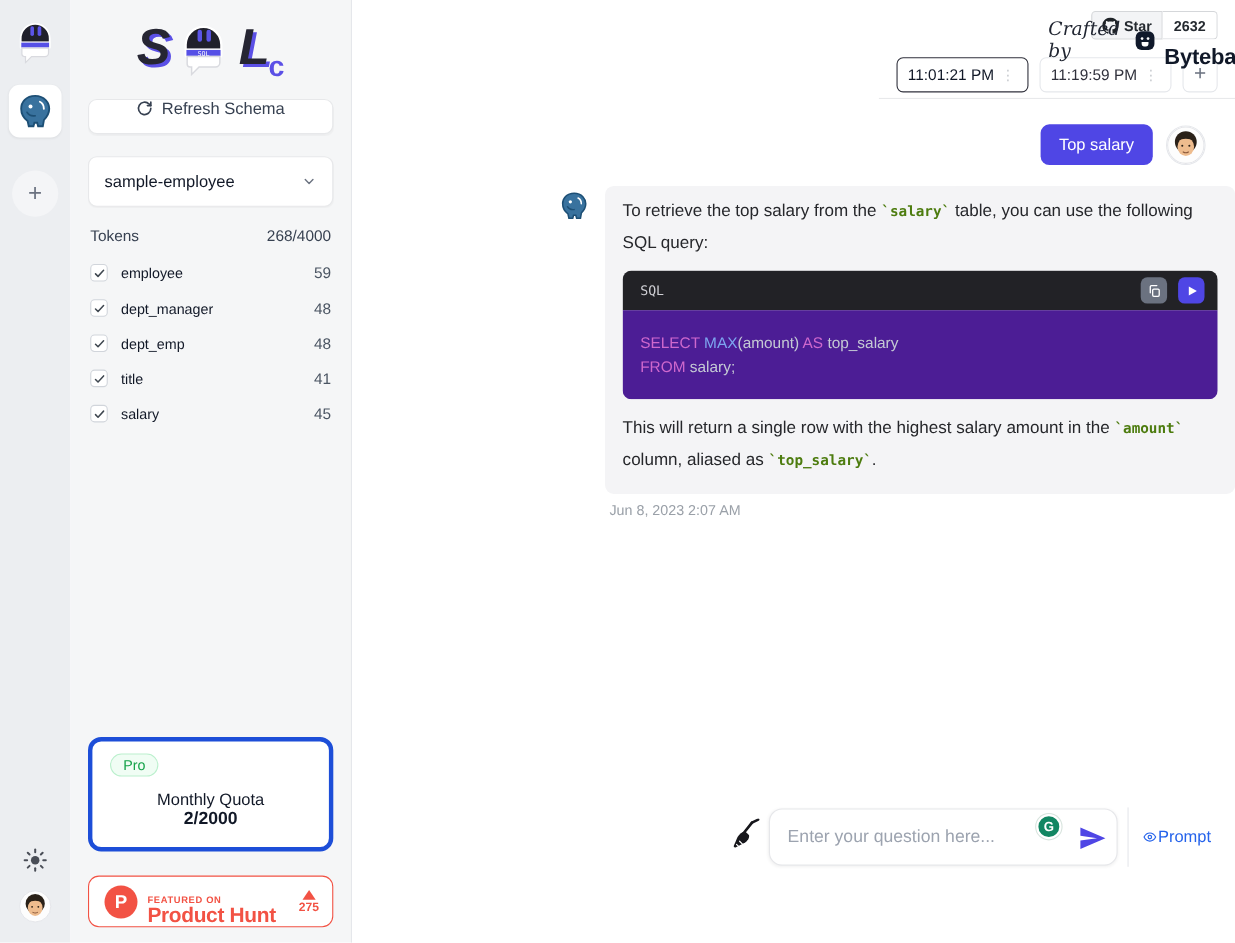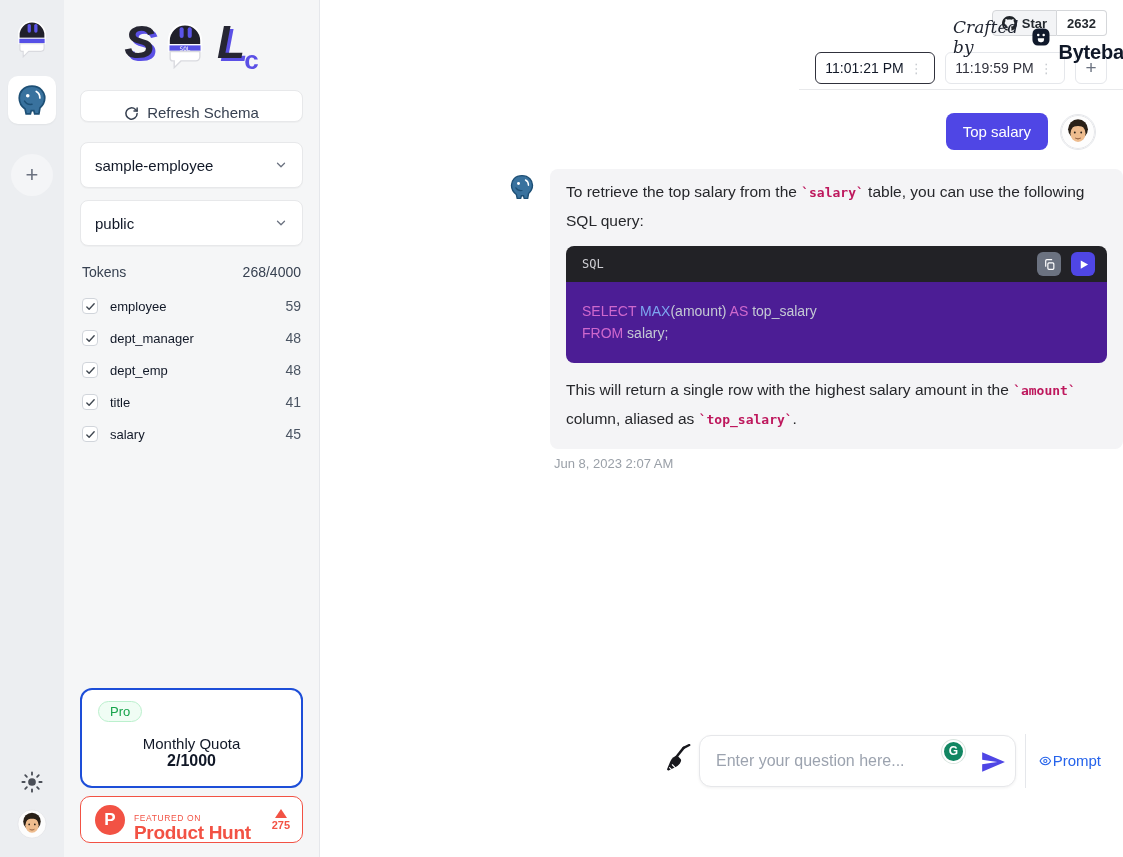--- a/index.html
+++ b/index.html
@@ -41,21 +41,21 @@
   }
   .logo{ display:flex; align-items:center; justify-content:center; gap:5px; height:68px; margin-bottom:14px; }
   .logo-letter{
     font-size:46px; font-weight:900; font-style:italic; color:#262633;
     text-shadow:3px 3px 0 #5b50e6; letter-spacing:-2px;
   }
   .logo-c{ font-size:26px; font-weight:900; color:#5b50e6; align-self:flex-end; margin-left:-4px; }
 
   .side-btn{
     height:32px; background:#fff; border:1px solid #e7e8ea; border-radius:8px;
-    display:flex; align-items:flex-end; justify-content:center; gap:8px;
+    display:flex; align-items:flex-start; justify-content:center; gap:8px;
     font-size:15px; color:#374151; cursor:pointer; margin-bottom:20px;
     box-shadow:0 1px 1px rgba(0,0,0,.03);
   }
   .side-select{
     height:46px; background:#fff; border:1px solid #e7e8ea; border-radius:8px;
     display:flex; align-items:center; justify-content:space-between;
     padding:0 14px; font-size:15px; color:#111827; cursor:pointer; margin-bottom:12px;
     box-shadow:0 1px 1px rgba(0,0,0,.03);
   }
   .tokens-row{
@@ -67,43 +67,43 @@
   }
   .checkbox{
     width:16px; height:16px; background:#fff; border:1px solid #d1d5db; border-radius:4px;
     display:flex; align-items:center; justify-content:center; cursor:pointer; flex:none;
   }
   .table-name{ flex:1; font-size:13px; color:#111827; }
   .table-count{ font-size:14px; color:#4b5563; }
   .side-spacer{ flex:1; }
 
   .quota-box{
-    border:2px solid #1d4ed8; border-radius:12px; background:#fff;
-    padding:11px 16px 16px 16px; margin-bottom:8px; cursor:pointer;
+    border:4px solid #1d4ed8; border-radius:12px; background:#fff;
+    padding:11px 16px 16px 16px; margin-bottom:22px; cursor:pointer;
   }
   .pro-badge{
     display:inline-block; font-size:13px; color:var(--pro-green);
     background:#f0fdf4; border:1px solid #bbf0cd; border-radius:999px;
     padding:2px 11px; margin-bottom:13px;
   }
   .quota-row{ display:flex; justify-content:space-between; align-items:center;flex-direction:column; }
   .quota-label{ font-size:15px; color:#111827; }
   .quota-value{ font-size:16px; color:#111827; font-weight:600; }
 
   .ph-badge{
     border:1.5px solid var(--ph-red); border-radius:10px; background:#fff;
     height:47px; display:flex; align-items:center; padding:0 12px 0 14px; gap:9px; cursor:pointer;
   }
   .ph-logo{
     width:30px; height:30px; border-radius:50%; background:var(--ph-red);
     color:#fff; font-weight:800; font-size:17px;
     display:flex; align-items:center; justify-content:center; flex:none;
   }
   .ph-text{ flex:1; line-height:1.05; }
-  .ph-eyebrow{ font-size:8.5px; font-weight:400; letter-spacing:.6px; color:var(--ph-red);margin-top:17px; }
+  .ph-eyebrow{ font-size:8.5px; font-weight:700; letter-spacing:.6px; color:var(--ph-red);margin-top:17px; }
   .ph-name{ font-size:19px; font-weight:800; color:var(--ph-red); letter-spacing:-.3px; }
   .ph-vote{ display:flex; flex-direction:column; align-items:center; gap:1px; }
   .ph-triangle{ width:0; height:0; border-left:6px solid transparent; border-right:6px solid transparent; border-bottom:9px solid var(--ph-red); }
   .ph-count{ font-size:11px; font-weight:700; color:var(--ph-red); }
 
   
   .main{ position:absolute; left:320px; top:0; width:803px; height:806px; background:#fff; display:flex; flex-direction:column;align-items:flex-end; }
   .header-row{ height:44px; padding:10px 16px 0 16px; position:relative; }
   .star-widget{ display:inline-flex; height:26px; cursor:pointer; font-size:13px; font-weight:600; color:#24292f; }
   .star-left{
@@ -148,21 +148,21 @@
     width:36px; height:36px; border-radius:50%; background:#fff;
     border:1px solid #e5e7eb; overflow:hidden; flex:none;
   }
   .msg-assistant{ display:flex; align-items:flex-start; gap:14px; margin:19px 0 0 38px; }
   .avatar-bot{ width:28px; height:28px; flex:none; margin-top:4px; }
   .bubble-assistant{
     width:573px; background:#f4f4f6; border-radius:8px;
     padding:9px 16px 15px 16px; font-size:15.5px; color:#26272b; line-height:28px;
   }
   .inline-code{
-    font-family:"DejaVu Sans Mono", monospace; font-weight:700; font-size:13px; color:#be185d;
+    font-family:"DejaVu Sans Mono", monospace; font-weight:700; font-size:13px; color:#4d7c0f;
   }
   .code-block{ margin:11px 0 13px 0; border-radius:8px; overflow:hidden; }
   .code-header{
     height:36px; background:#222226; display:flex; align-items:center;
     padding:0 12px 0 16px; gap:8px;
   }
   .code-lang{ font-family:"DejaVu Sans Mono", monospace; font-size:12px; color:#cfcfd4; flex:1; }
   .code-btn{
     width:24px; height:24px; border-radius:6px; display:flex; align-items:center; justify-content:center;
     cursor:pointer; flex:none;
@@ -283,26 +283,20 @@
     <span>Refresh Schema</span>
   </div>
 
   <div class="side-select">
     <span>sample-employee</span>
     <svg width="14" height="14" viewBox="0 0 24 24" fill="none" stroke="#6b7280" stroke-width="2.2" stroke-linecap="round" stroke-linejoin="round">
         <path d="M6 9l6 6 6-6"></path>
       </svg>
   </div>
 
-  <div class="side-select">
-    <span>public</span>
-    <svg width="14" height="14" viewBox="0 0 24 24" fill="none" stroke="#6b7280" stroke-width="2.2" stroke-linecap="round" stroke-linejoin="round">
-        <path d="M6 9l6 6 6-6"></path>
-      </svg>
-  </div>
 
   <div class="tokens-row">
     <span>Tokens</span>
     <span>268/4000</span>
   </div>
 
   <div>
     <div class="table-row">
       <span class="checkbox">
           <svg width="11" height="11" viewBox="0 0 24 24" fill="none" stroke="#3f4750" stroke-width="3" stroke-linecap="round" stroke-linejoin="round">
@@ -349,21 +343,21 @@
       <span class="table-count">45</span>
     </div>
   </div>
 
   <div class="side-spacer"></div>
 
   <div class="quota-box">
     <span class="pro-badge">Pro</span>
     <div class="quota-row">
       <span class="quota-label">Monthly Quota</span>
-      <span class="quota-value">2/1000</span>
+      <span class="quota-value">2/2000</span>
     </div>
   </div>
 
   <div class="ph-badge">
     <span class="ph-logo">P</span>
     <span class="ph-text">
       <div class="ph-eyebrow">FEATURED ON</div>
       <div class="ph-name">Product Hunt</div>
     </span>
     <span class="ph-vote">

